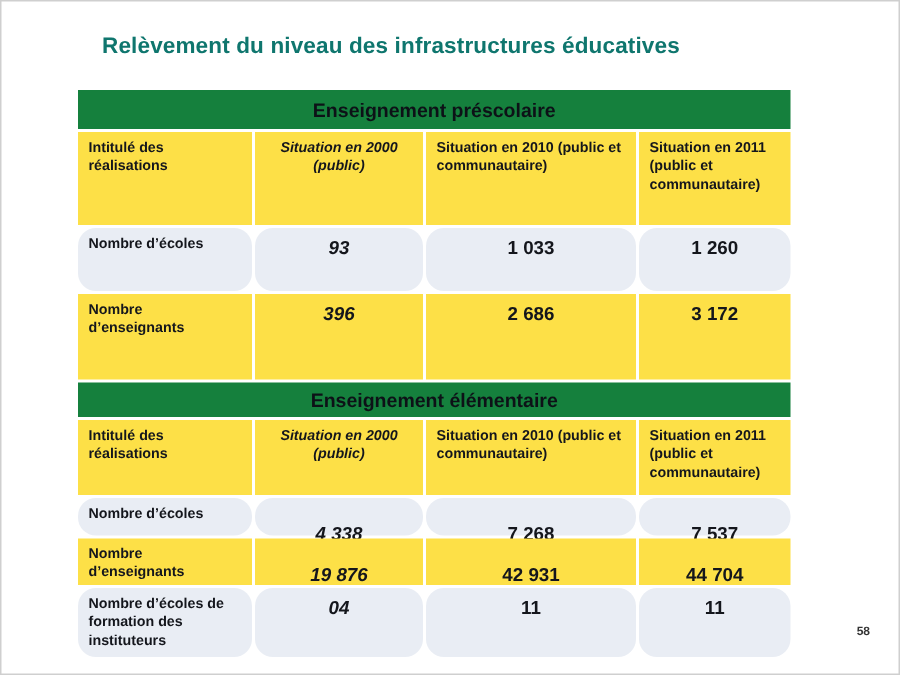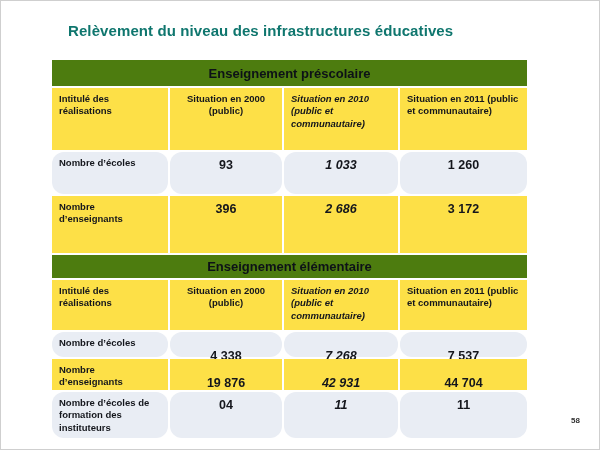--- a/index.html
+++ b/index.html
@@ -16,30 +16,30 @@
   .page-title {
     position:absolute; left:68px; top:22px;
     font-size:15px; font-weight:bold; color:#0f766e;
     letter-spacing:0.1px;
   }
   .tables-wrap {
     position:absolute; left:52px; top:60px; width:475px;
     display:flex; flex-direction:column; gap:2px;
   }
   .band {
-    background:#4d7c0f; display:flex; align-items:center; justify-content:center;
+    background:#15803d; display:flex; align-items:center; justify-content:center;
     font-weight:bold; color:#0d1117;
   }
   .band1 { height:26px; font-size:13px; }
   .band2 { height:23px; font-size:13px; }
   .row { display:flex; gap:2px; }
   .cell { box-sizing:border-box; padding:5px 7px; }
   .c1 { width:116px; }
-  .c2 { width:112px; }
-  .c3 { width:114px;font-style:italic; }
+  .c2 { width:112px;font-style:italic; }
+  .c3 { width:140px; }
   .c4 { flex:1; }
   .bg-dark  { background:#fde047; }
   .bg-light { background:#e9edf4;border-radius:12px; }
   .colhdr { font-weight:bold; font-size:9.5px; line-height:1.3; color:#14161c; }
   .colhdr.center { text-align:center; }
   .label { font-weight:bold; font-size:9.5px; line-height:1.3; color:#14161c; }
   .num {
     text-align:center; font-weight:bold; font-size:12.5px;
     padding-top:6px; color:#14161c;
   }

